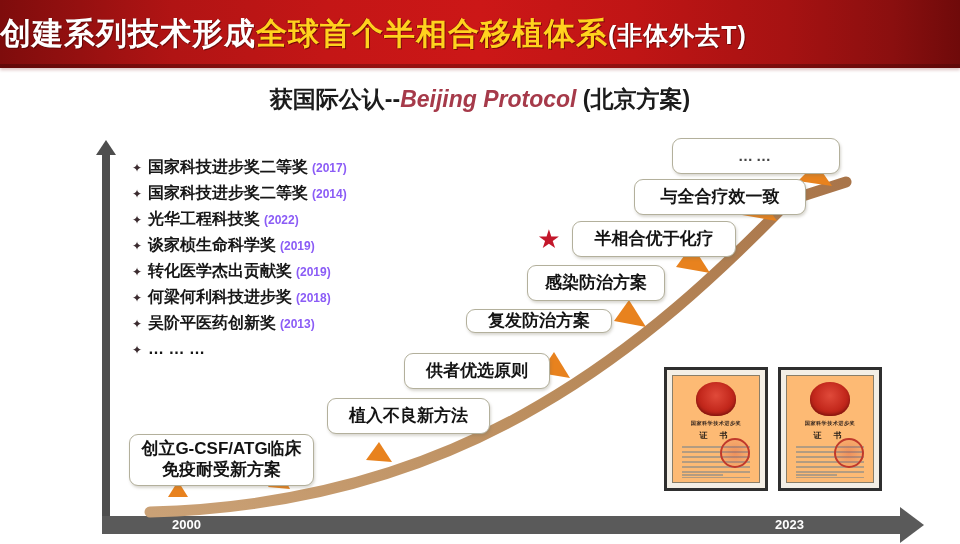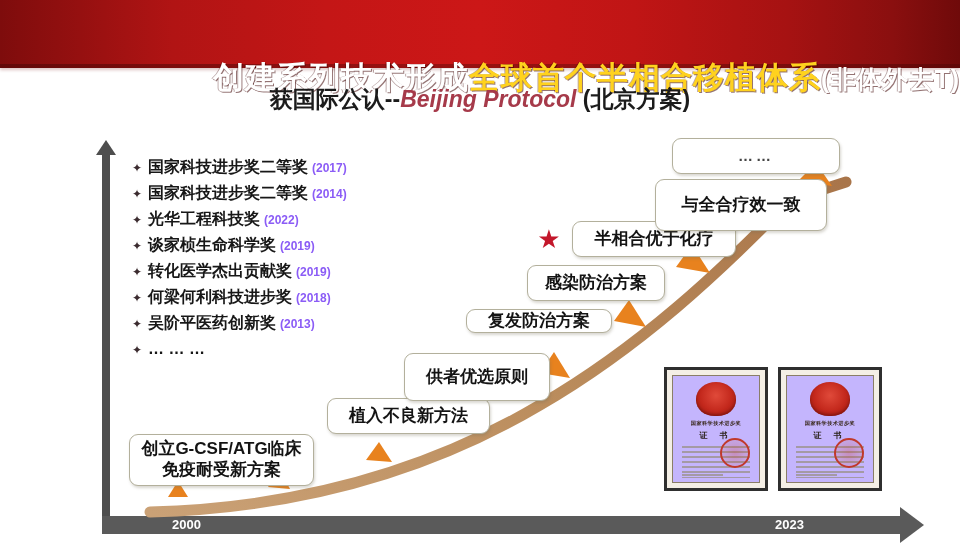--- a/index.html
+++ b/index.html
@@ -33,28 +33,27 @@
     position: absolute;
     left: 0; bottom: 0; width: 100%; height: 4px;
     background: linear-gradient(90deg, #5d0808, #8d1010 40%, #8d1010 60%, #5d0808);
     opacity: .85;
   }
   .header-title {
     position: absolute;
     left: 0; top: 0;
     width: 960px; height: 68px;
     line-height: 68px;
-    text-align: right;
+    text-align: left;
     font-size: 31px;
     font-weight: bold;
     letter-spacing: 1px;
     white-space: nowrap;
     color: #ffffff;
     text-shadow: 1px 1px 0 rgba(60,0,0,.55), -1px 0 0 rgba(60,0,0,.35);
-    margin-top: 44px;
   }
   .header-title .hl { color: #ffd21e; }
   .header-title .tail { font-size: 25px; }
 
   
   .subtitle {
     position: absolute;
     left: 0; top: 84px;
     width: 960px;
     text-align: center;
@@ -178,21 +177,21 @@
     box-sizing: border-box;
     background: #f4efe6;
     border: 3px solid #2f2f2f;
     padding: 5px;
     overflow: hidden;
   }
   .cert-inner {
     width: 100%; height: 100%;
     box-sizing: border-box;
     border: 1px solid #8a7e68;
-    background: #c4b5fd;
+    background: #fdba74;
     position: relative;
     display: flex;
     flex-direction: column;
     align-items: center;
   }
   .cert-emblem {
     width: 40px; height: 34px;
     margin-top: 6px;
     border-radius: 50% 50% 46% 46%;
     background: radial-gradient(circle at 50% 40%, #e04a3a 0%, #c3281c 55%, #9c1a12 100%);
@@ -327,25 +326,25 @@
     <div class="award-row">
       <span class="award-bullet">✦</span>
       <span class="award-name">… … …</span>
       <span class="award-year"></span>
     </div>
   </div>
 
   <div class="cbox" id="ms0" style="left: 129px; top: 434px; width: 185px; height: 52px;">创立G-CSF/ATG临床
 免疫耐受新方案</div>
   <div class="cbox" id="ms1" style="left: 327px; top: 398px; width: 163px; height: 36px;">植入不良新方法</div>
-  <div class="cbox" id="ms2" style="left: 404px; top: 353px; width: 146px; height: 48px;">供者优选原则</div>
+  <div class="cbox" id="ms2" style="left: 404px; top: 353px; width: 146px; height: 36px;">供者优选原则</div>
   <div class="cbox" id="ms3" style="left: 466px; top: 309px; width: 146px; height: 24px;">复发防治方案</div>
   <div class="cbox" id="ms4" style="left: 527px; top: 265px; width: 138px; height: 36px;">感染防治方案</div>
   <div class="cbox" id="ms5" style="left: 572px; top: 221px; width: 164px; height: 36px;">半相合优于化疗</div>
-  <div class="cbox" id="ms6" style="left: 634px; top: 179px; width: 172px; height: 52px; margin-left: 21px;">与全合疗效一致</div>
+  <div class="cbox" id="ms6" style="left: 634px; top: 179px; width: 172px; height: 36px;">与全合疗效一致</div>
   <div class="cbox dots" id="ms7" style="left: 672px; top: 138px; width: 168px; height: 36px;">……</div>
 
   <div class="red-star">★</div>
 
   <div class="cert" id="cert0" style="left: 664px; top: 367px; width: 104px; height: 124px;">
     <div class="cert-inner">
       <div class="cert-emblem"></div>
       <div class="cert-title">国家科学技术进步奖</div>
       <div class="cert-zhengshu">证 书</div>
       <div class="cert-lines">

